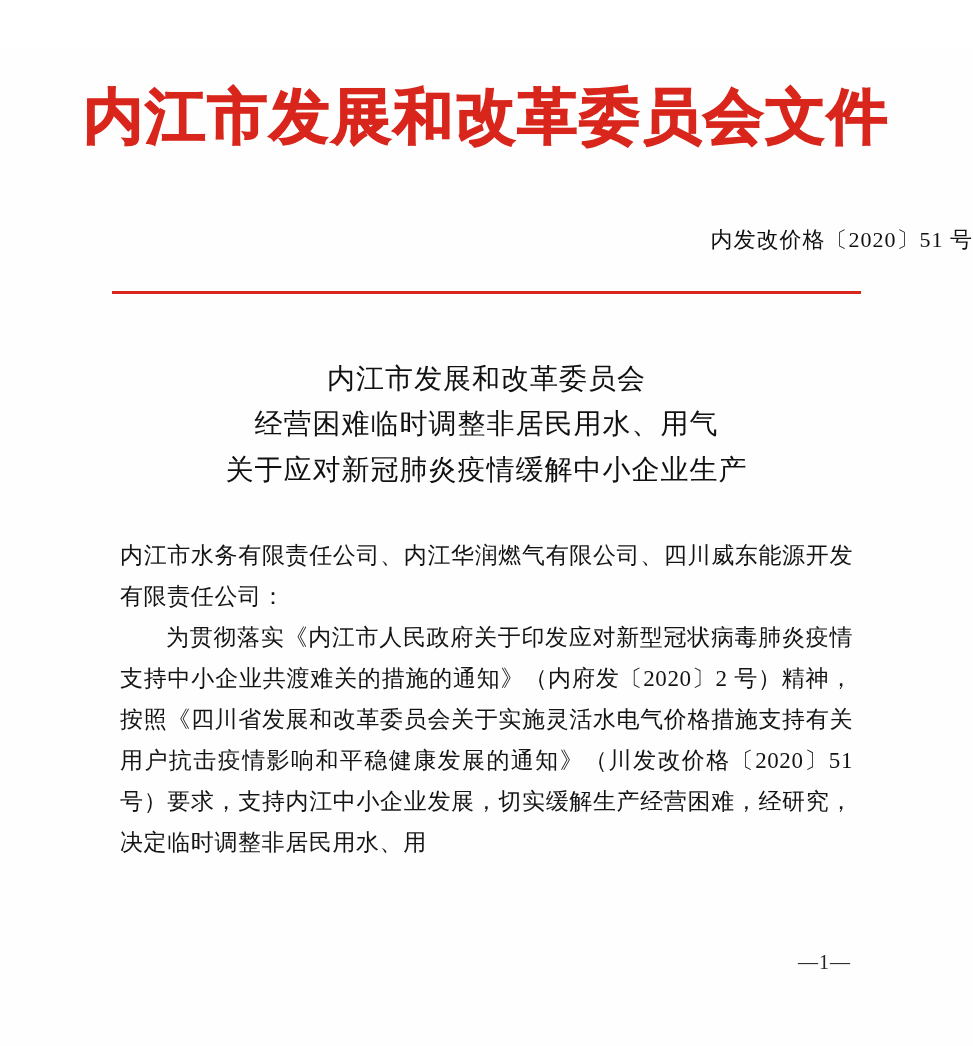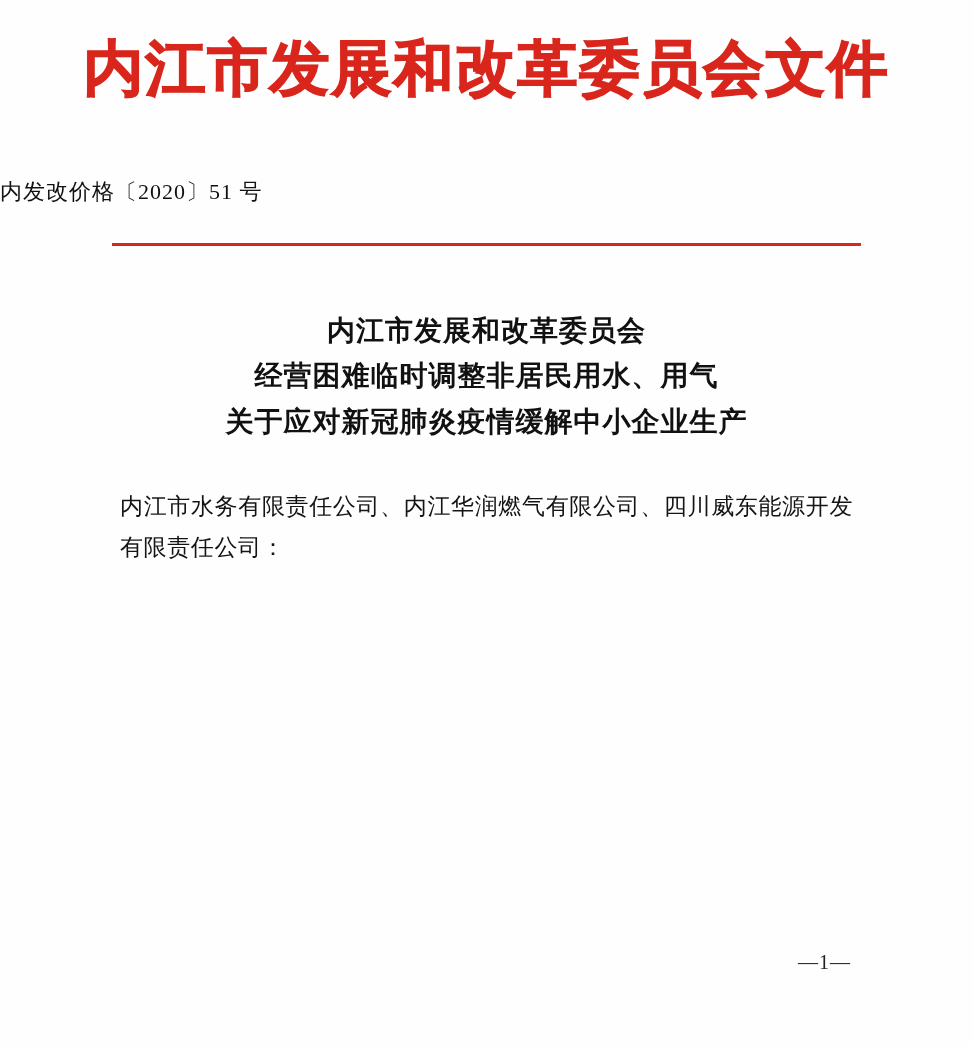--- a/index.html
+++ b/index.html
@@ -13,80 +13,80 @@
     position: relative;
     font-family: "Liberation Serif", "DejaVu Serif", serif;
     color: #1a1a1a;
     overflow: hidden;
   }
 
   .page {
     position: absolute;
     inset: 0;
     background: #fefefe;
+    margin-top: 48px;
   }
 
   
   .masthead {
     text-align: center;
     margin-top: 34px;
     color: #d9261c;
     font-family: "DejaVu Serif", "Liberation Serif", serif;
     font-weight: bold;
     font-size: 60px;
     letter-spacing: 2px;
     line-height: 1.15;
     -webkit-text-stroke: 1.4px #d9261c;
     text-shadow: 0 0 1px #d9261c;
     white-space: nowrap;
   }
 
   
   .doc-number {
-    text-align: left;
+    text-align: right;
     margin-top: 74px;
     font-size: 22px;
     letter-spacing: 1px;
     color: #111;
     font-family: "Liberation Serif", "DejaVu Serif", serif;
   }
 
   
   .red-rule {
     height: 3px;
     background: #d9261c;
     margin: 36px 112px 0 112px;
   }
 
   
   .title-block {
     margin-top: 62px;
     text-align: center;
-    font-weight: bold;
+    font-weight: normal;
     font-size: 28px;
     line-height: 1.62;
     letter-spacing: 1px;
     color: #111;
     font-family: "DejaVu Serif", "Liberation Serif", serif;
   }
   .title-block .tline { display: block; white-space: nowrap; }
 
   
   .body-block {
     margin: 44px 120px 0 120px;
     font-size: 23px;
     line-height: 1.78;
     letter-spacing: 0.6px;
     color: #141414;
     text-align: justify;
     text-justify: inter-ideograph;
   }
   .body-block p {
     margin: 0;
-    font-family: Liberation Mono, monospace;
   }
   .body-block p.indent {
     text-indent: 2em;
   }
 
   
   .page-number {
     position: absolute;
     right: 122px;
     bottom: 72px;
@@ -107,17 +107,18 @@
   <div class="red-rule"></div>
 
   <div class="title-block">
     <span class="tline">内江市发展和改革委员会</span>
     <span class="tline">经营困难临时调整非居民用水、用气</span>
     <span class="tline">关于应对新冠肺炎疫情缓解中小企业生产</span>
   </div>
 
   <div class="body-block">
     <p>内江市水务有限责任公司、内江华润燃气有限公司、四川威东能源开发有限责任公司：</p>
+    <p class="indent">为贯彻落实《内江市人民政府关于印发应对新型冠状病毒肺炎疫情 支持中小企业共渡难关的措施的通知》（内府发〔2020〕2 号）精神，按照《四川省发展和改革委员会关于实施灵活水电气价格措施支持有关用户抗击疫情影响和平稳健康发展的通知》（川发改价格〔2020〕51 号）要求，支持内江中小企业发展，切实缓解生产经营困难，经研究，决定临时调整非居民用水、用</p>
   </div>
 
   <div class="page-number">—1—</div>
 
 </div>
 
 </body></html>

